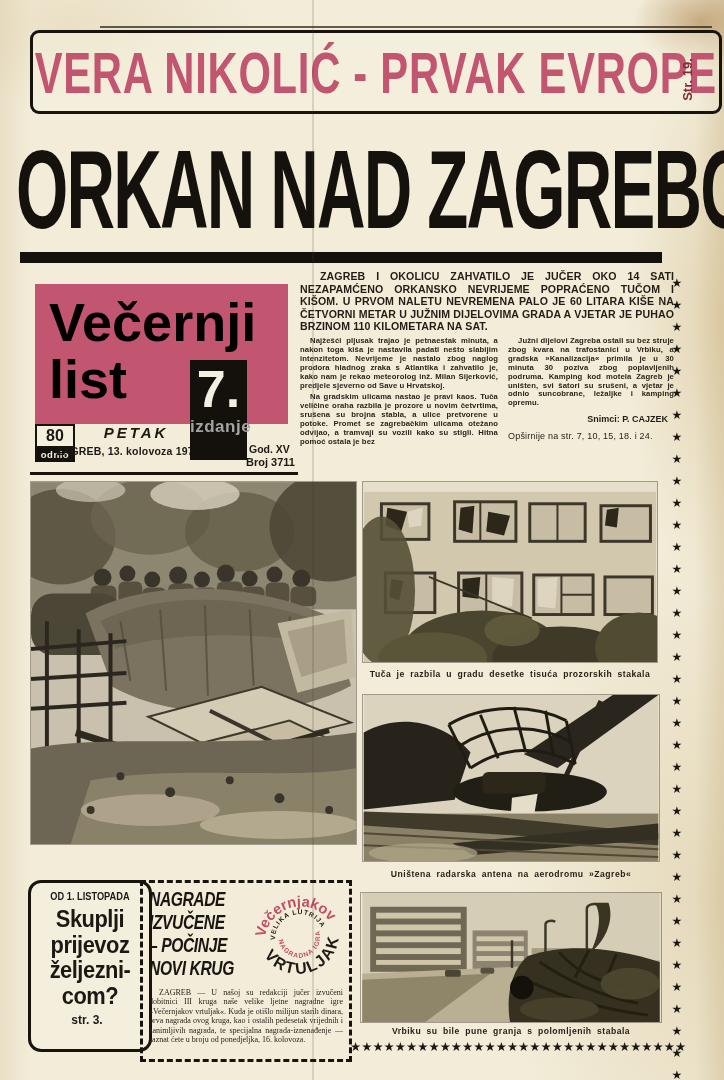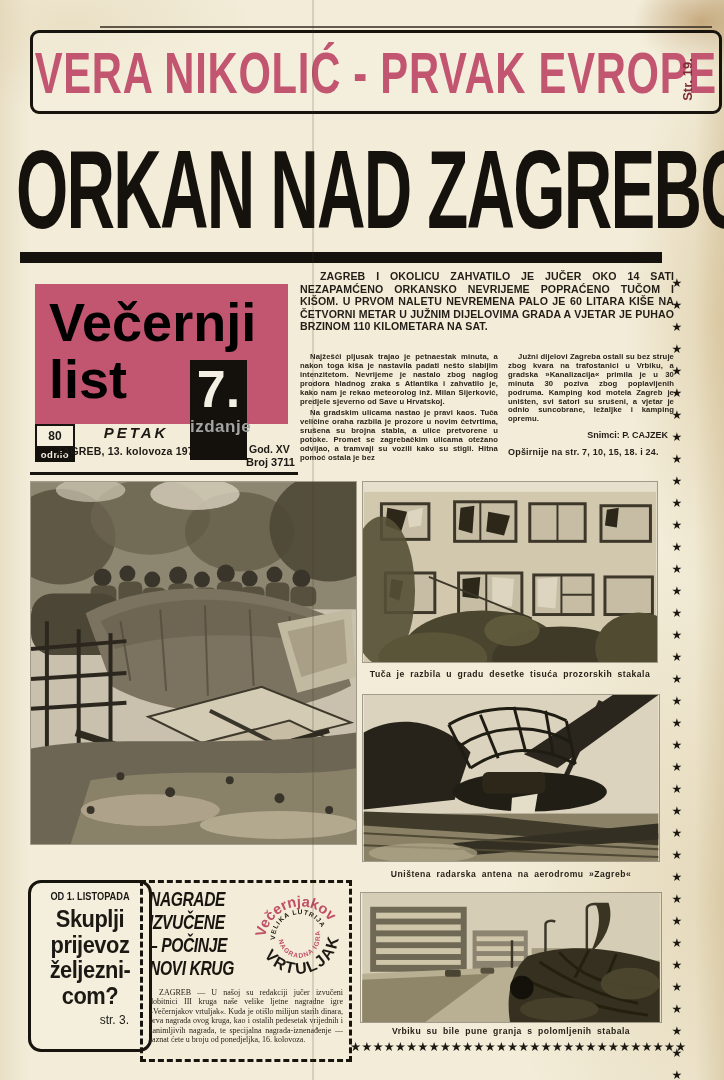--- a/index.html
+++ b/index.html
@@ -45,60 +45,60 @@
   }
   .headline-bar { left:20px; top:252px; width:642px; height:11px; background:#15120d; }
 
   
   .mast-block { left:35px; top:284px; width:253px; height:140px; background:#c25570; }
   .mast-title { color:#000000; font-weight:bold; font-size:54px; line-height:57px; padding:10px 0 0 14px; letter-spacing:0; }
   .edition-box { left:190px; top:360px; width:57px; height:100px; background:#14110c; z-index:3; text-align:center; }
   .edition-num { color:#f3efe2; font-weight:bold; font-size:52px; line-height:58px; }
   .edition-word { color:#a3a3a3; font-weight:bold; font-size:17px; line-height:18px; letter-spacing:.5px; }
   .price-box { left:35px; top:424px; width:40px; text-align:center; }
-  .price-top { border:2.5px solid #17130d; font-weight:bold; font-size:12px; line-height:20px; background:rgba(250,246,232,.4); }
+  .price-top { border:2.5px solid #17130d; font-weight:bold; font-size:16px; line-height:20px; background:rgba(250,246,232,.4); }
   .price-bottom { background:#14110c; color:#f3efe2; font-weight:bold; font-size:9.5px; line-height:14px; letter-spacing:.5px; }
   .mast-day { left:84px; top:424px; width:104px; text-align:center; font-weight:bold; font-size:15px; letter-spacing:3px;font-style:italic; }
   .mast-date { left:56px; top:445px; width:176px; font-weight:bold; font-size:10.5px; letter-spacing:.2px; }
   .mast-year { left:249px; top:443px; width:50px; font-weight:bold; font-size:10.5px; }
   .mast-issue { left:246px; top:456px; width:54px; font-weight:bold; font-size:11px; }
   .mast-rule { left:30px; top:472px; width:268px; height:3px; background:#17130d; }
 
   
   .article { left:300px; top:270px; width:374px; }
   .lead { font-weight:bold; font-size:10.6px; line-height:12.6px; text-align:justify; text-indent:20px; letter-spacing:.1px; color:#221d16; }
-  .cols { display:flex; gap:10px; margin-top:20px; }
+  .cols { display:flex; gap:10px; margin-top:4px; }
   .col1 { width:198px; }
   .col2 { width:166px; }
   .cols p { font-weight:bold; font-size:7.7px; line-height:8.9px; text-align:justify; text-indent:10px; color:#2a241b; letter-spacing:.1px; }
   .cols p + p { margin-top:3px; }
   .credit { font-weight:bold; font-size:9px; text-align:right; padding-right:6px; margin-top:6px; color:#221d16; }
-  .more { font-weight:bold; font-size:9px; margin-top:7px; color:#221d16; letter-spacing:.2px; }
+  .more { font-weight:normal; font-size:9px; margin-top:7px; color:#221d16; letter-spacing:.2px; }
 
   
   .star-col {
     left:666px; top:276px; height:780px; width:22px;
     writing-mode:vertical-rl; text-orientation:upright;
     font-size:12px; letter-spacing:8px; color:#1b1711; line-height:22px;
   }
   .star-row { left:350px; top:1039px; width:366px; font-size:12.5px; color:#1b1711; letter-spacing:0; white-space:nowrap; overflow:hidden; }
 
   
   .photo { border:1px solid rgba(40,34,24,.4); }
   .caption { text-align:center; font-weight:bold; font-size:8.6px; letter-spacing:.5px; word-spacing:2.5px; color:#28221a; }
 
   
   .teaser {
     left:28px; top:880px; width:124px; height:172px;
-    border:3.5px solid #17130d; border-radius:13px; padding:7px 14px 4px;
+    border:3.5px solid #17130d; border-radius:13px; padding:7px 4px 4px;
     background:rgba(250,246,232,.25); text-align:center;
   }
   .teaser-kicker { font-weight:bold; font-size:10.5px; white-space:nowrap; transform:scaleX(.88); transform-origin:center; letter-spacing:0; }
   .teaser-title { font-weight:bold; font-size:23px; line-height:25.5px; margin-top:5px; transform:scaleX(.95); transform-origin:center; letter-spacing:-.5px; }
-  .teaser-ref { font-weight:normal; font-size:12px; text-align:right; padding-right:6px; margin-top:4px; }
+  .teaser-ref { font-weight:bold; font-size:12px; padding-right:6px; margin-top:4px; }
 
   
   .prize {
     left:140px; top:880px; width:212px; height:182px;
     border:3.5px dashed #17130d; padding:5px 6px 4px;
   }
   .prize-top { position:relative; height:96px; }
   .prize-headline { font-weight:bold; font-style:italic; font-size:20px; line-height:23px; white-space:nowrap; transform:scaleX(.78); transform-origin:left top; letter-spacing:-.5px; color:#191510; }
   .prize-logo { position:absolute; right:-8px; top:-4px; transform:rotate(-14deg); }
   .prize-body { font-family:"Liberation Serif", serif; font-size:8px; line-height:9.4px; text-align:justify; text-indent:10px; margin-top:4px; color:#2a241b; }

